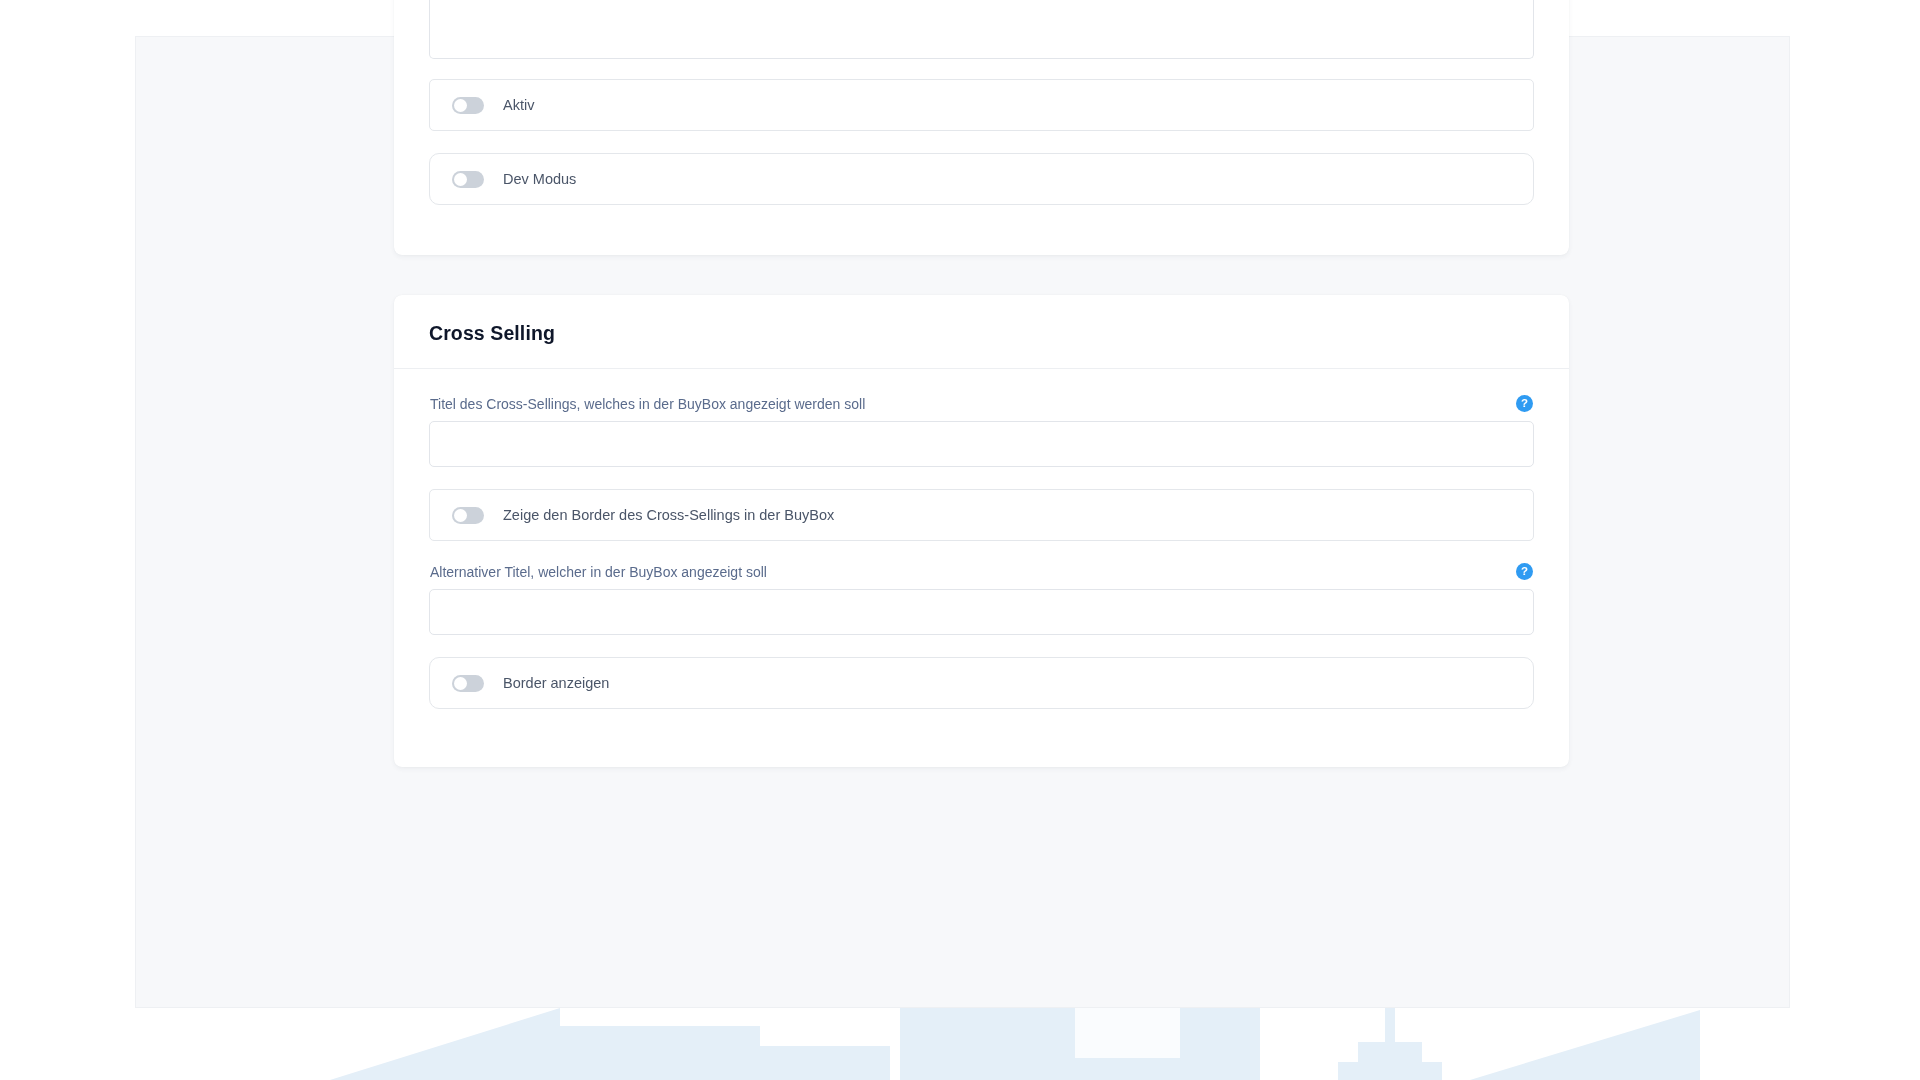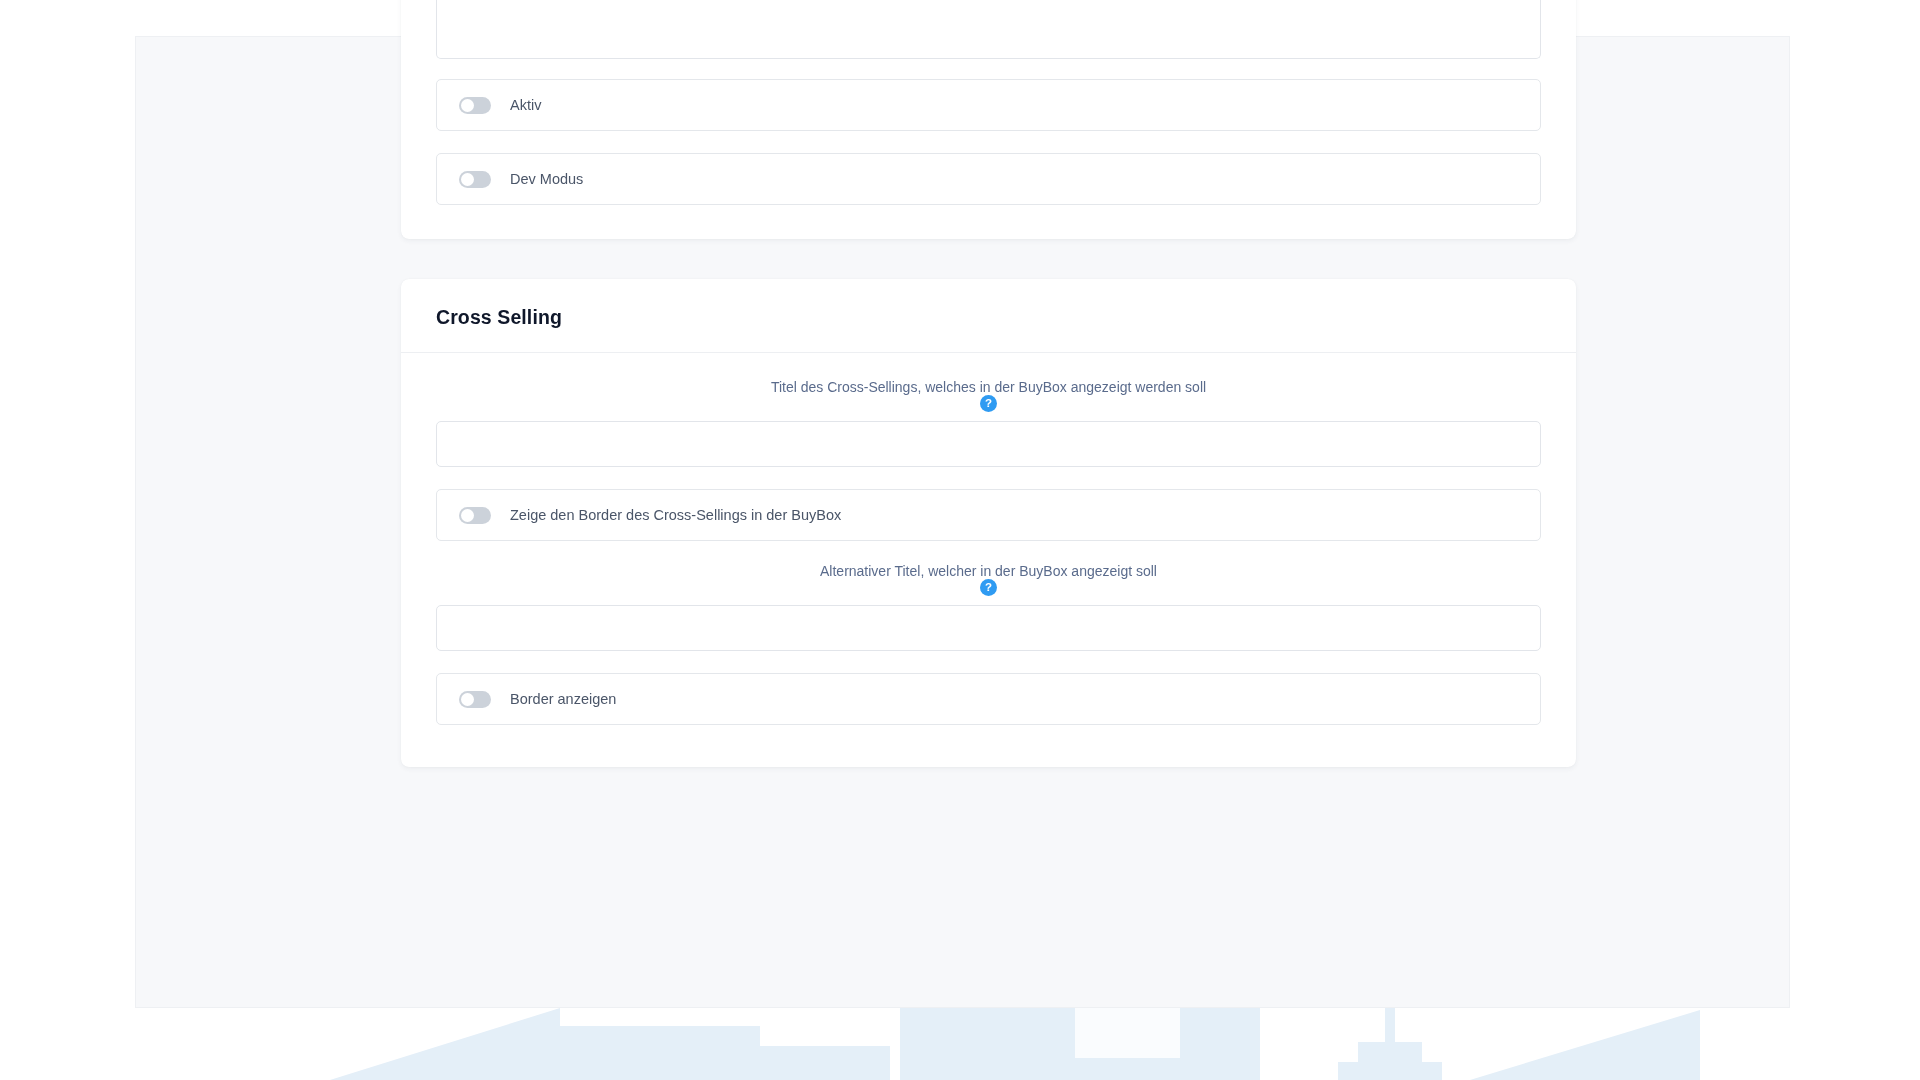--- a/index.html
+++ b/index.html
@@ -36,21 +36,21 @@
     top: 36px;
     width: 1655px;
     height: 972px;
     background: #f7f8fa;
     border: 1px solid #eef0f3;
     z-index: 2;
   }
 
   .content-column {
     position: absolute;
-    left: 265px;   
+    left: 258px;   
     top: 0;
     width: 1175px;
   }
 
   
   .card {
     background: #ffffff;
     border-radius: 8px;
     box-shadow: 0 2px 5px rgba(40,50,70,0.055), 0 0 1px rgba(40,50,70,0.08);
     position: relative;
@@ -92,21 +92,21 @@
   .toggle-row {
     display: flex;
     align-items: center;
     height: 52px;
     border: 1px solid #e4e7eb;
     border-radius: 5px;
     background: #ffffff;
     padding: 0 22px;
     margin-bottom: 22px;
   }
-  .toggle-row:last-child { margin-bottom: 0; }
+  .toggle-row:last-child { margin-bottom: 16px; border-radius: 10px; }
 
   .switch {
     width: 32px;
     height: 17px;
     border-radius: 9px;
     background: #ccd2da;
     position: relative;
     flex: 0 0 auto;
     cursor: pointer;
   }
@@ -129,21 +129,20 @@
 
   
   .field-group { margin-bottom: 22px; }
 
   .field-label-row {
     display: flex;
     align-items: center;
     justify-content: space-between;
     margin-bottom: 9px;
     padding: 0 1px;
-    flex-direction: column;
   }
   .field-label {
     font-size: 14px;
     color: #5a6b8c;
   }
 
   .help-icon {
     width: 17px;
     height: 17px;
     border-radius: 50%;

